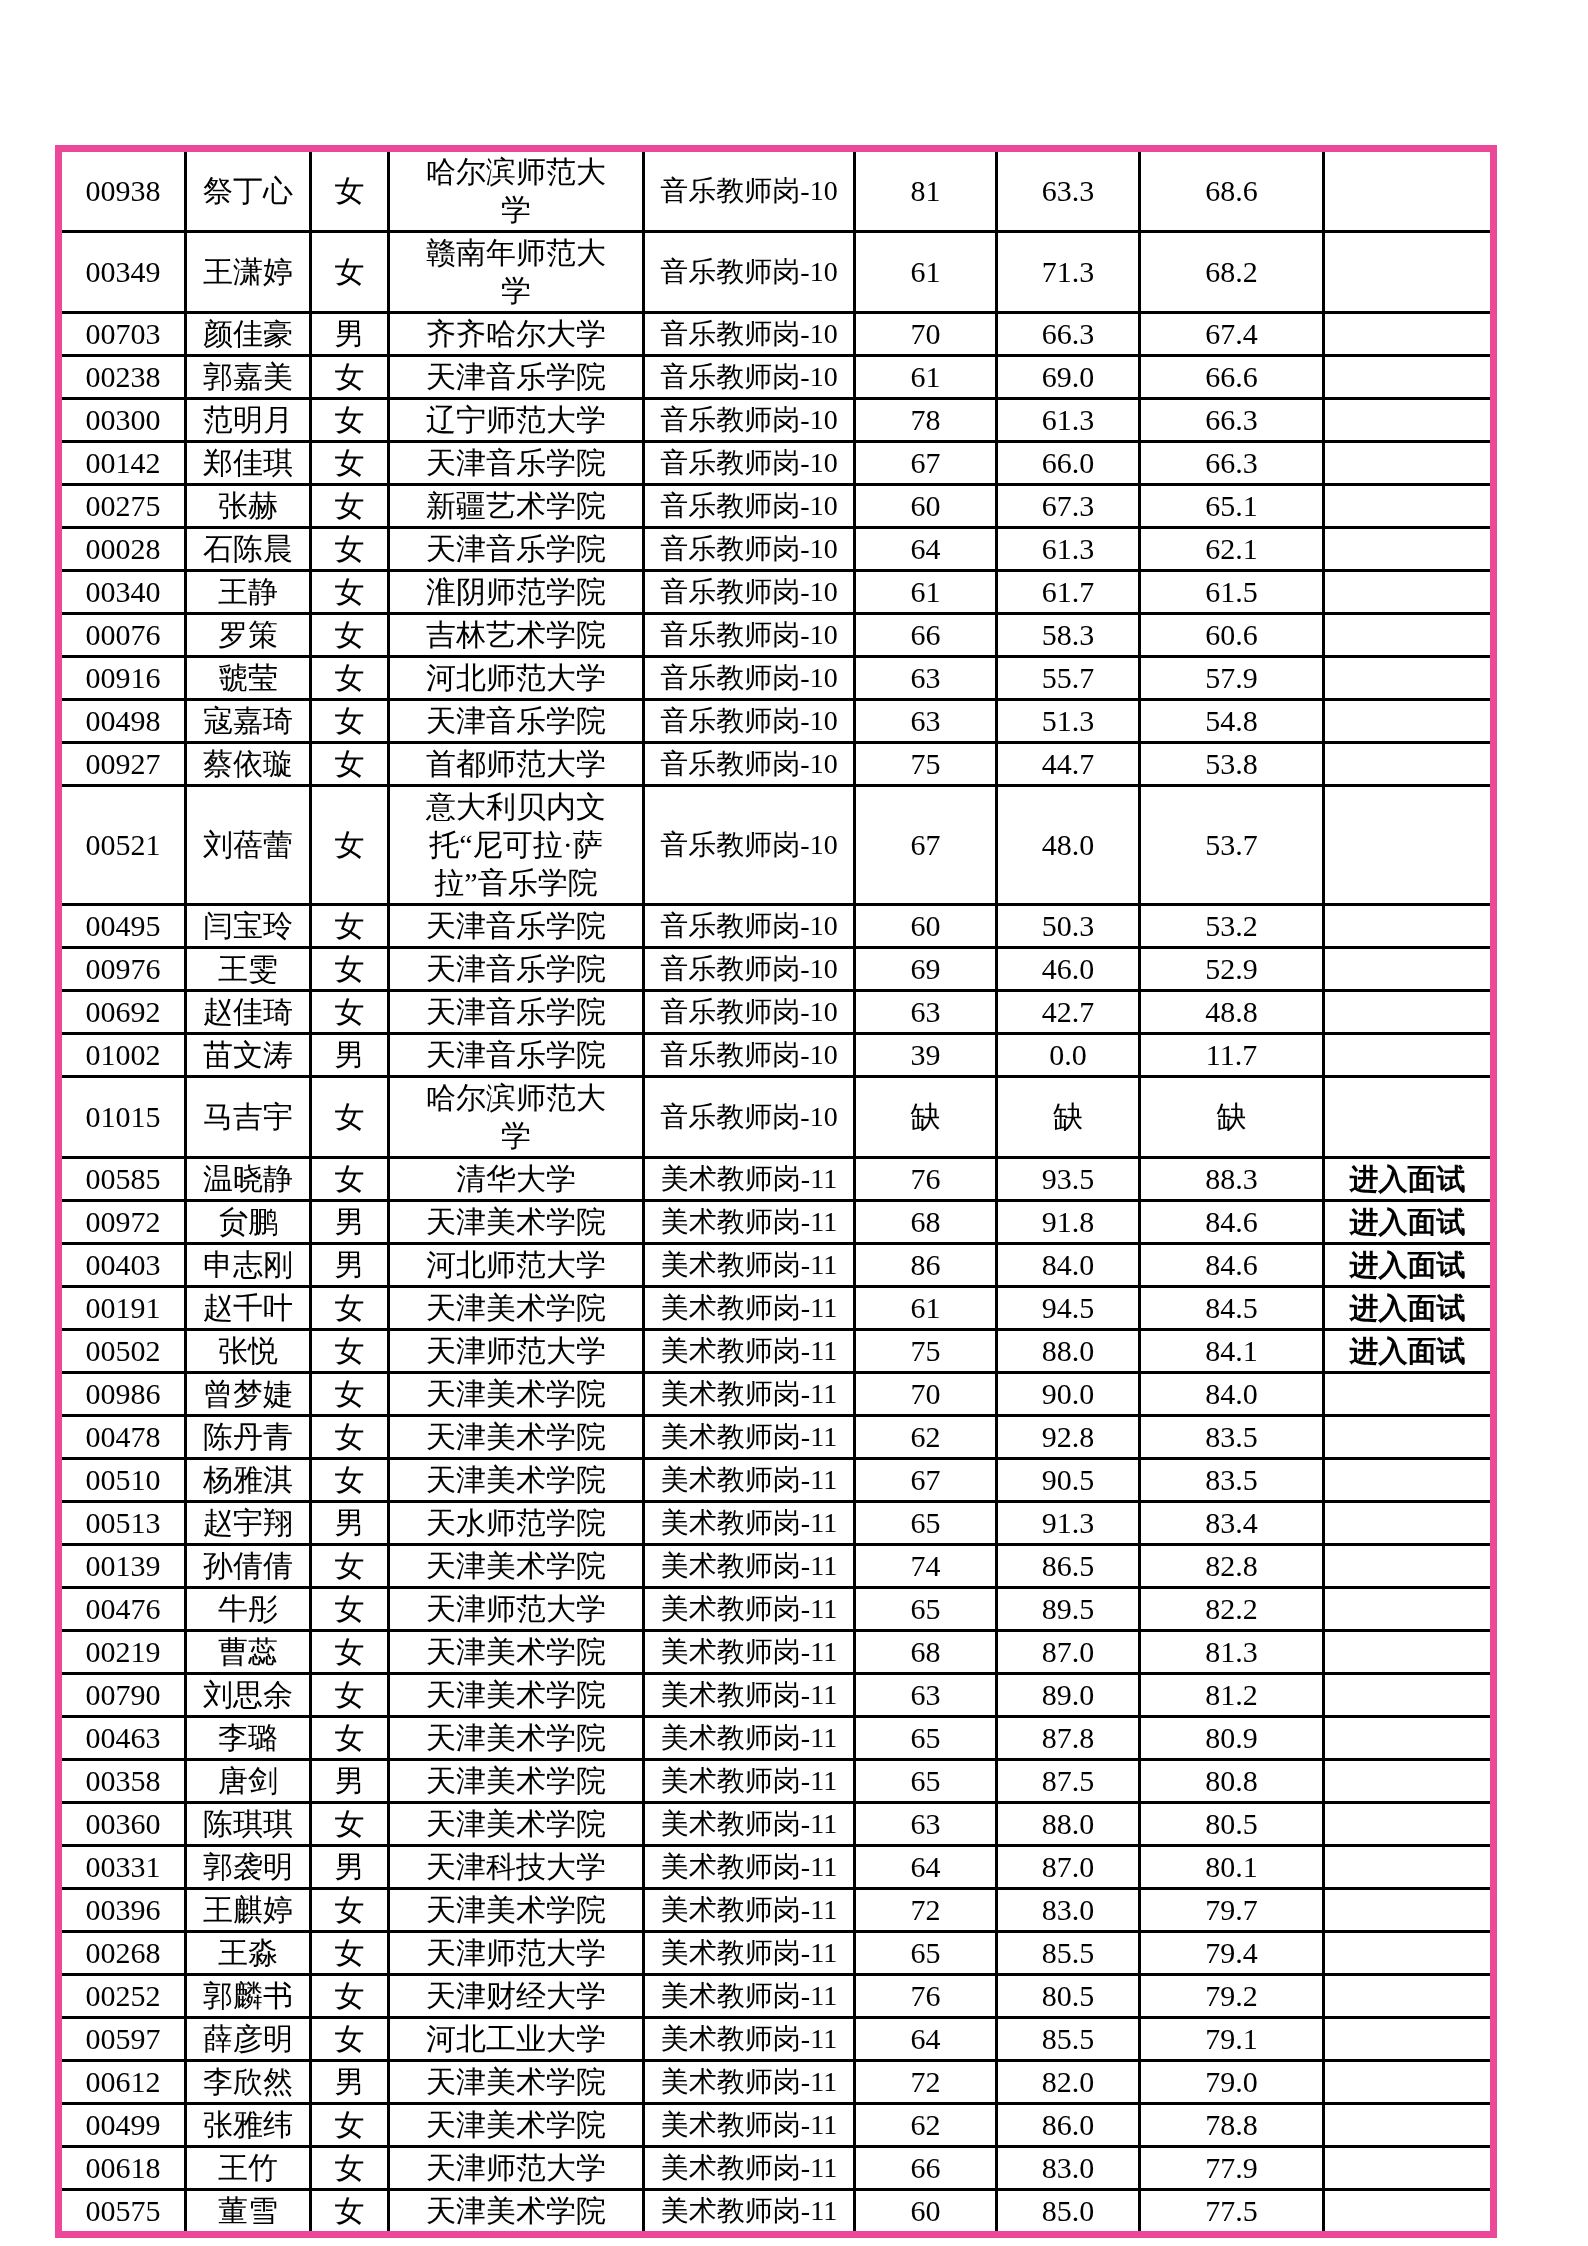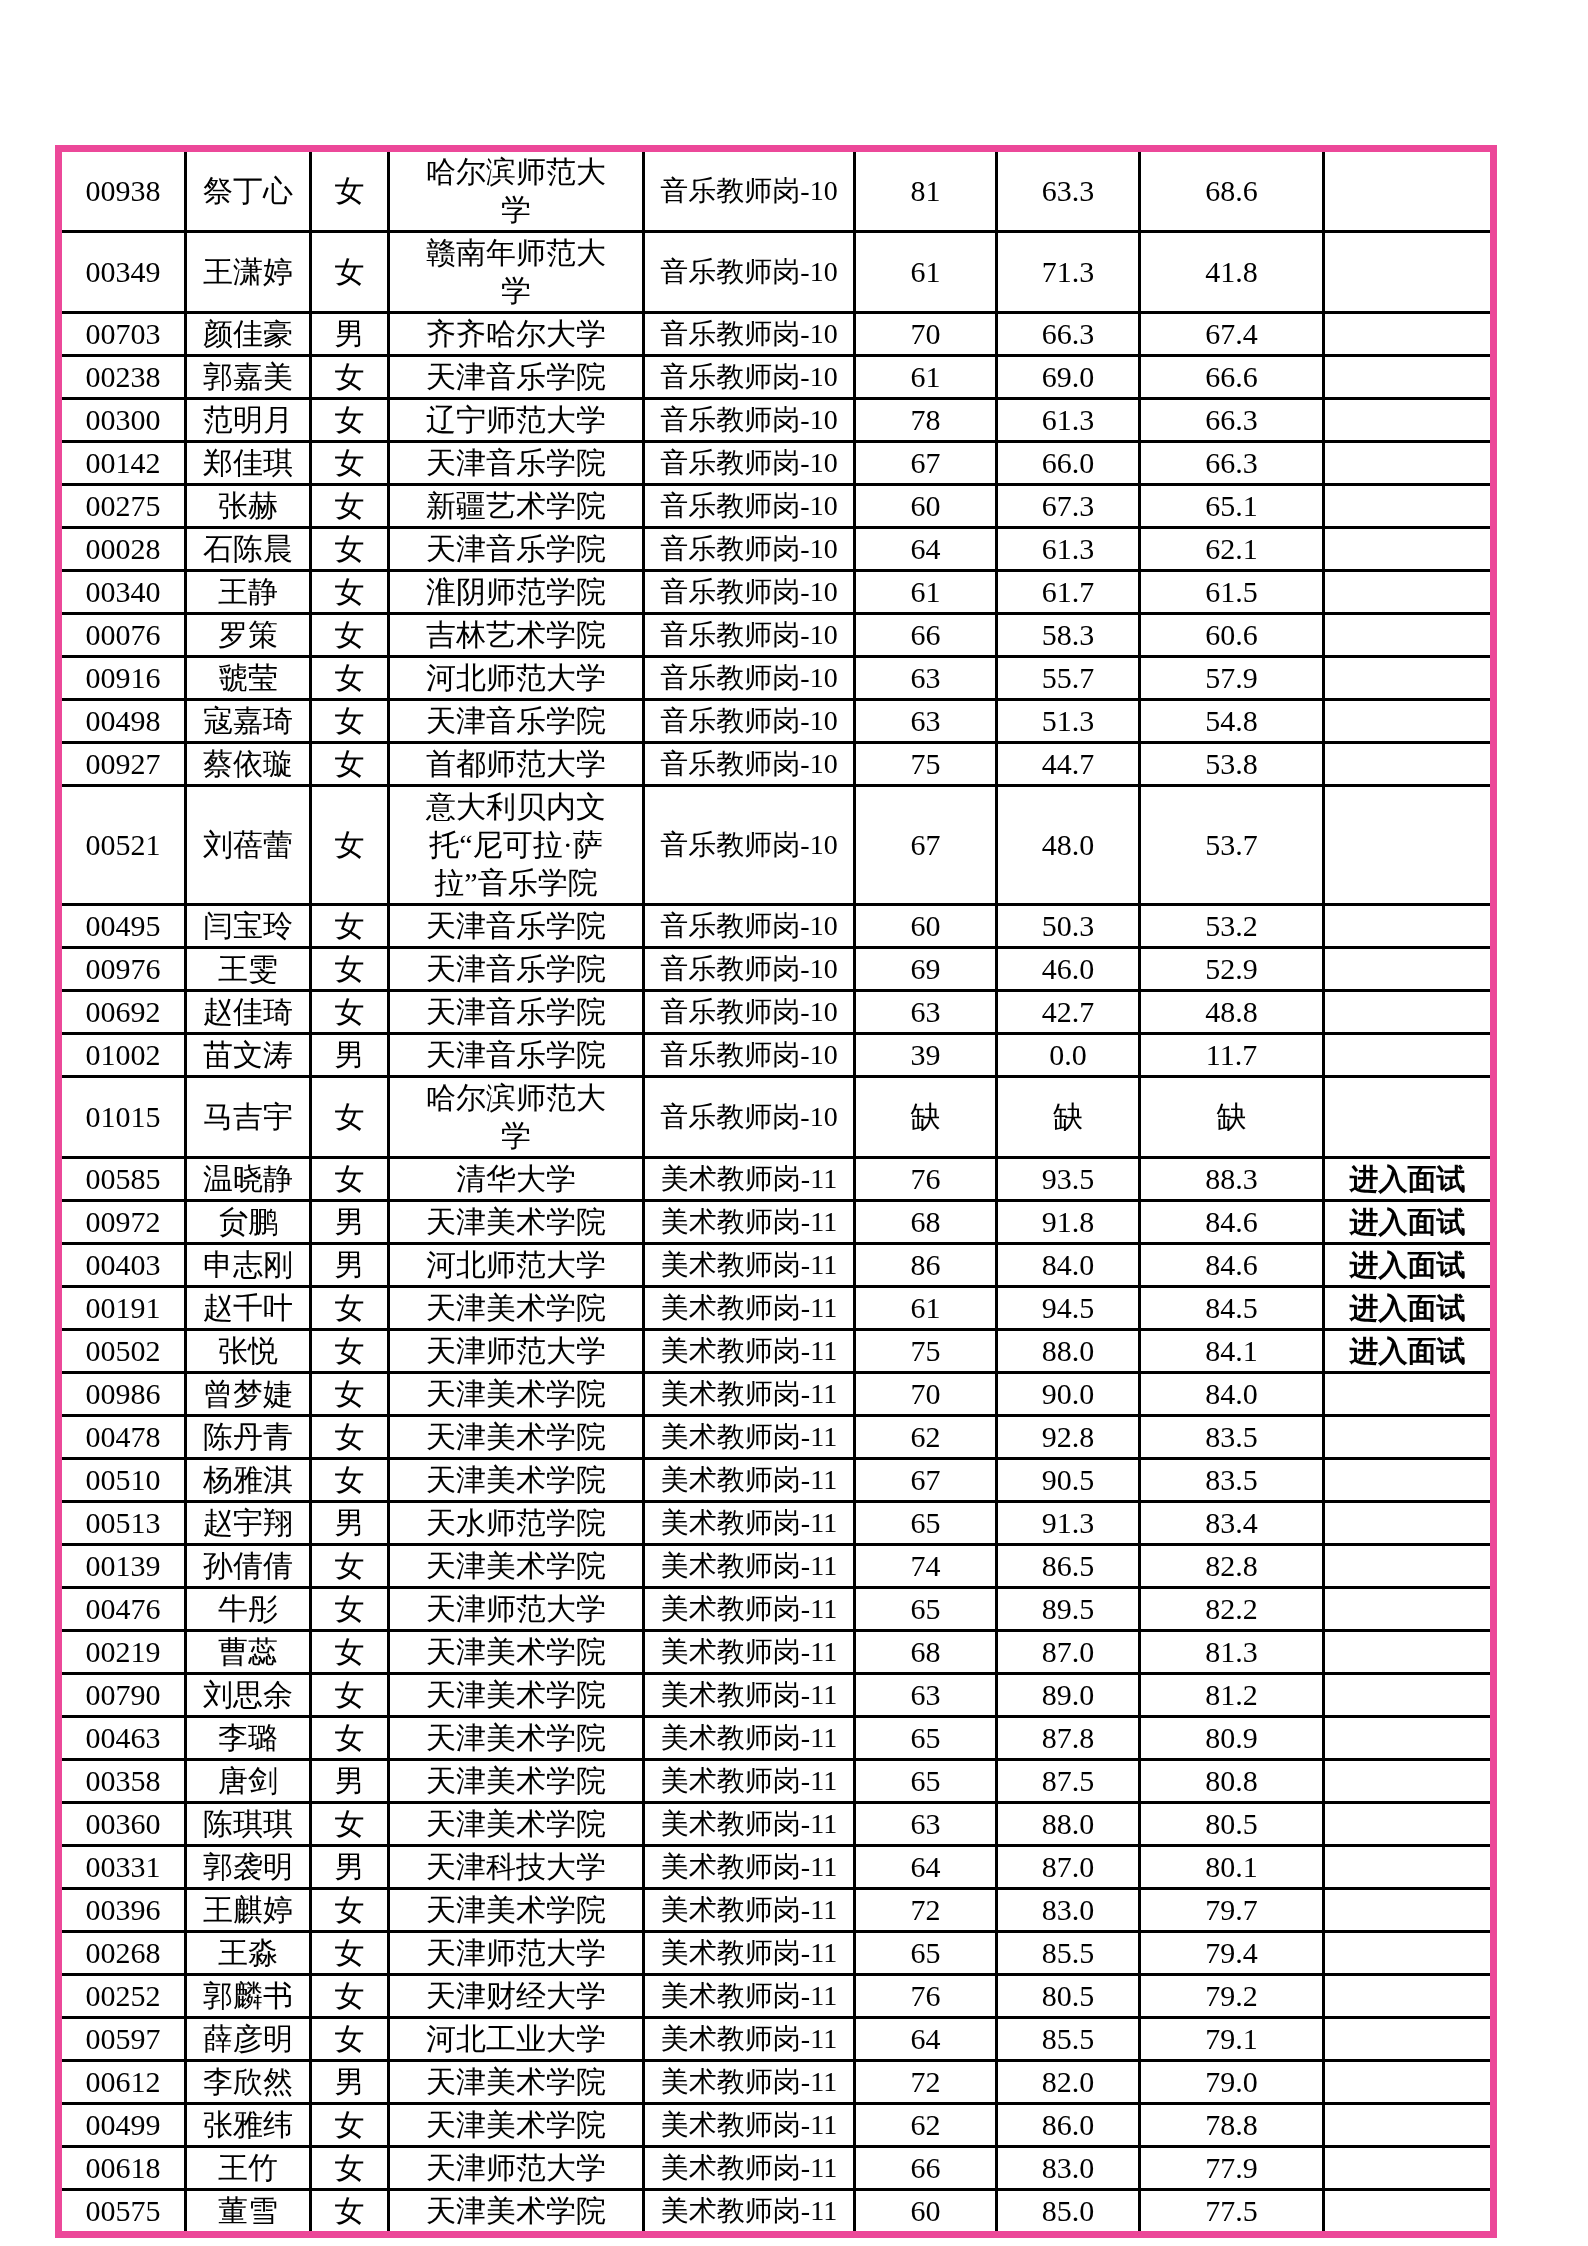--- a/index.html
+++ b/index.html
@@ -85,21 +85,21 @@
     <td class="cell-note"></td>
   </tr>
       <tr>
     <td class="cell-id">00349</td>
     <td class="cell-name">王潇婷</td>
     <td class="cell-gender">女</td>
     <td class="cell-school">赣南年师范大学</td>
     <td class="cell-post">音乐教师岗-10</td>
     <td class="cell-s1">61</td>
     <td class="cell-s2">71.3</td>
-    <td class="cell-s3">41.8</td>
+    <td class="cell-s3">68.2</td>
     <td class="cell-note"></td>
   </tr>
       <tr>
     <td class="cell-id">00703</td>
     <td class="cell-name">颜佳豪</td>
     <td class="cell-gender">男</td>
     <td class="cell-school">齐齐哈尔大学</td>
     <td class="cell-post">音乐教师岗-10</td>
     <td class="cell-s1">70</td>
     <td class="cell-s2">66.3</td>

